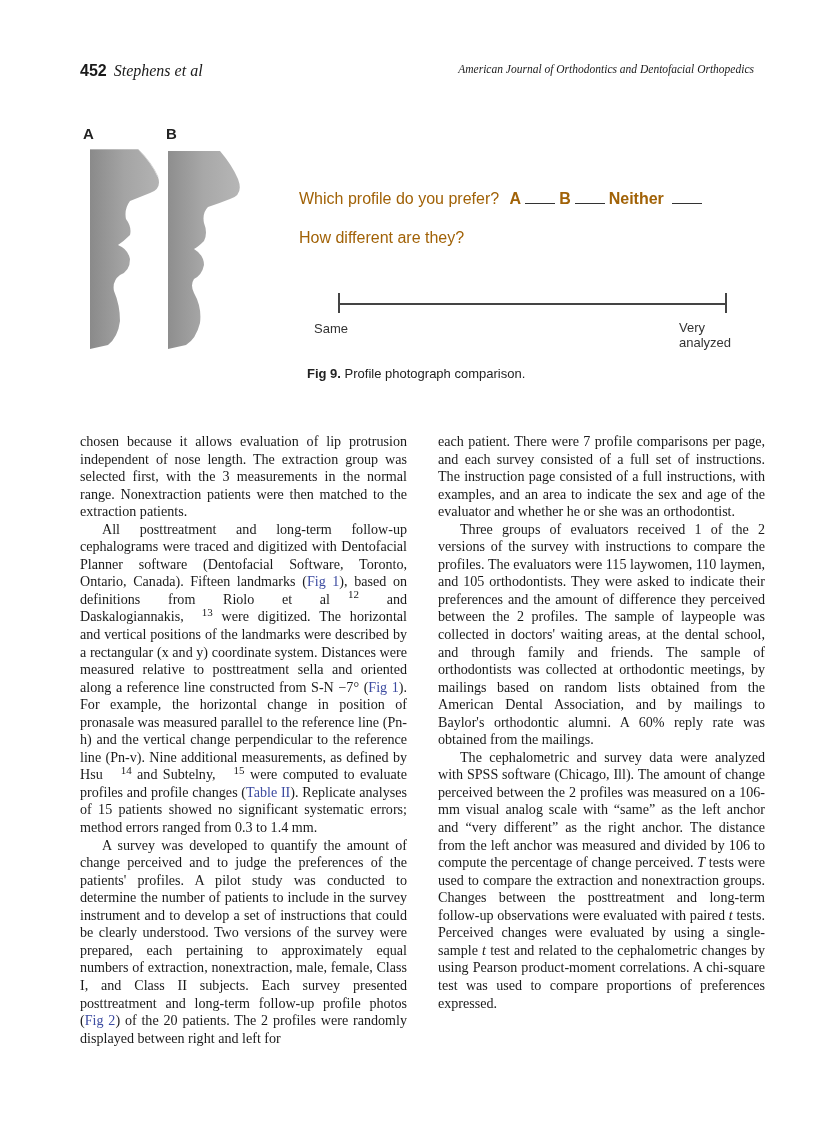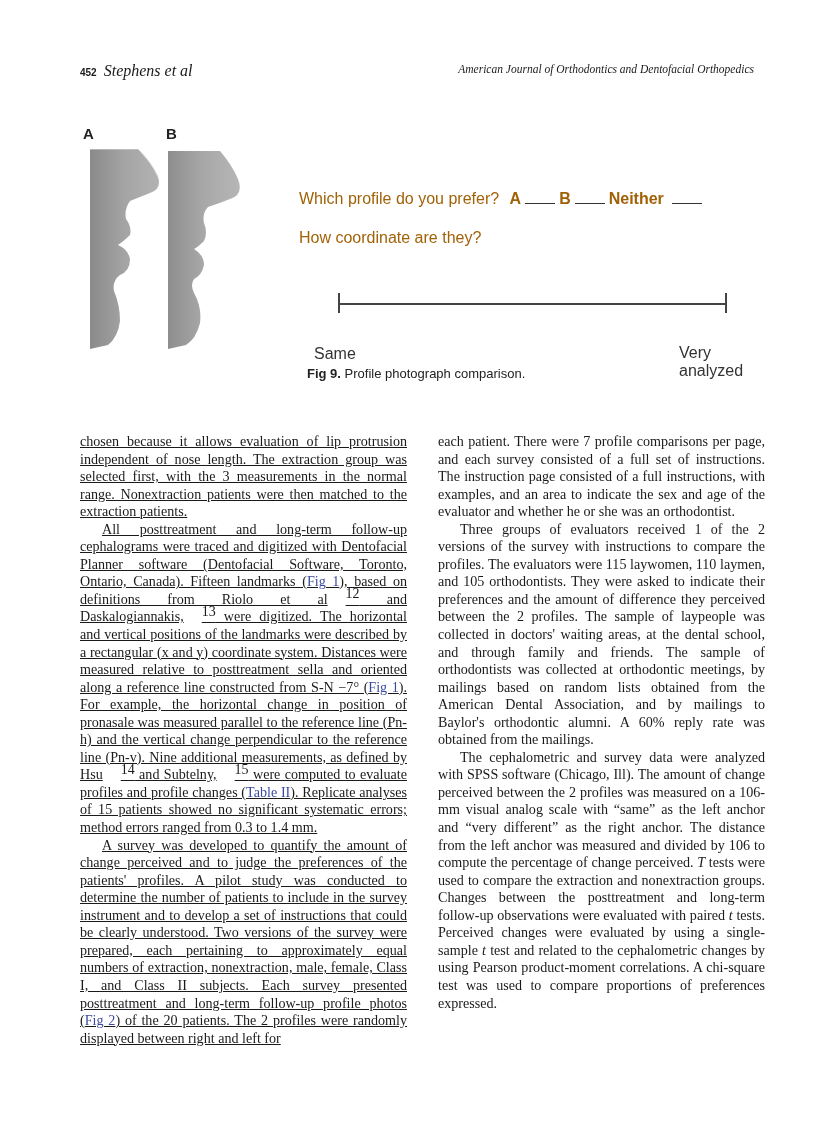--- a/index.html
+++ b/index.html
@@ -24,21 +24,21 @@
     }
     .rh-left {
       position: absolute;
       left: 0;
       top: 0;
       font-size: 12px;
     }
     .rh-left .page-num {
       font-family: "Liberation Sans", sans-serif;
       font-weight: bold;
-      font-size: 10px;
+      font-size: 16px;
       margin-right: 4px;
     }
     .rh-left .authors {
       font-style: italic;
       font-family: "Liberation Serif", serif;
       font-size: 16px;
       margin-top: 12px;
     }
     .rh-right {
       position: absolute;
@@ -95,23 +95,22 @@
     }
     .scale-tick {
       position: absolute;
       width: 1.5px;
       height: 20px;
       background: #444;
     }
     .scale-label {
       position: absolute;
       font-family: "Liberation Sans", sans-serif;
-      font-size: 16px;
+      font-size: 13px;
       color: #333;
-      margin-top: 24px;
     }
     .fig-caption {
       position: absolute;
       top: 366px;
       left: 307px;
       font-family: "Liberation Sans", sans-serif;
       font-size: 13px;
       color: #222;
     }
     .fig-caption .fig-num {
@@ -121,33 +120,33 @@
     
     .col {
       position: absolute;
       top: 433px;
       width: 327px;
       font-size: 14.1px;
       line-height: 17.55px;
       text-align: justify;
       color: #1a1a1a;
     }
-    .col-left { left: 80px; text-decoration: underline; }
+    .col-left { left: 80px; }
     .col-right { left: 438px; }
     .col p {
       margin: 0;
     }
     .col p.indent {
       text-indent: 22px;
     }
     .xref {
       color: #3b4aa0;
     }
     sup {
-      font-size: 14px;
+      font-size: 11px;
       line-height: 0;
       padding-left: 18px;
     }
     .ital { font-style: italic; }
   </style>
 </head>
 <body>
 
 <div class="running-head">
   <div class="rh-left">
@@ -184,21 +183,21 @@
       </linearGradient>
     </defs>
     <path d="M0,0 L52,0 Q64,14 70,28 Q76,44 62,48 Q52,52 40,56 Q34,62 36,72 Q40,82 36,90 Q30,96 26,98 Q36,104 36,114 Q34,124 26,128 Q22,134 26,142 Q34,156 32,172 Q28,188 18,194 L0,198 Z" fill="url(#gB)"></path>
   </svg>
 
   <div class="question" style="left:219px; top:64px;">
     <span>Which profile do you prefer?</span>
     <b style="margin-left:6px;">A</b><span class="blank"></span><b>B</b><span class="blank"></span><b>Neither</b><span class="blank" style="margin-left:8px;"></span>
   </div>
 
-  <div class="question" style="left:219px; top:104px;">How coordinate are they?</div>
+  <div class="question" style="left:219px; top:104px;">How different are they?</div>
 
   <div>
     <div class="scale-tick" style="left:258px; top:168px;"></div>
     <div class="scale-line" style="left:259px; top:178px; width:387px;"></div>
     <div class="scale-tick" style="left:645px; top:168px;"></div>
     <span class="scale-label" style="left:234px; top:196px;">Same</span>
     <span class="scale-label" style="left:599px; top:195px;">Very analyzed</span>
   </div>
 </div>
 

